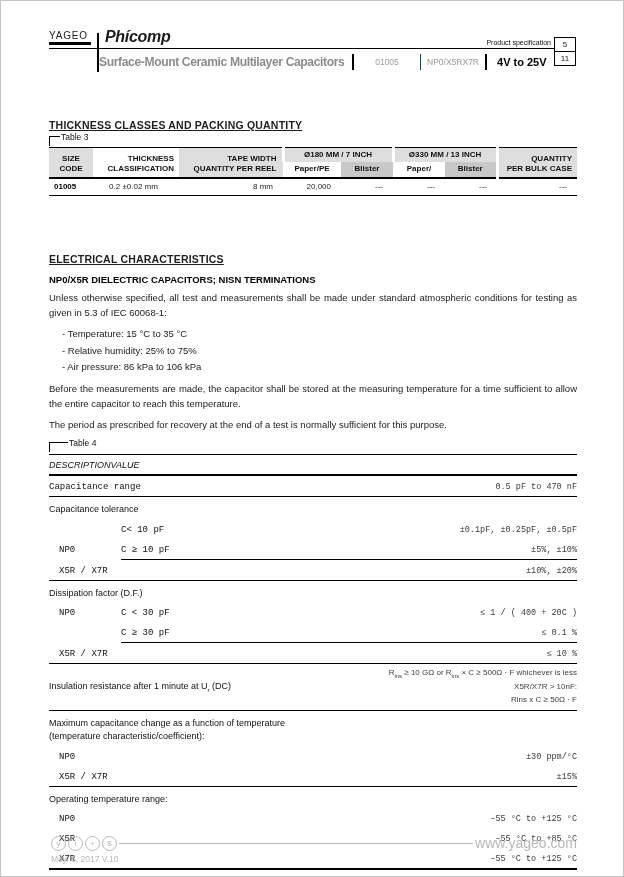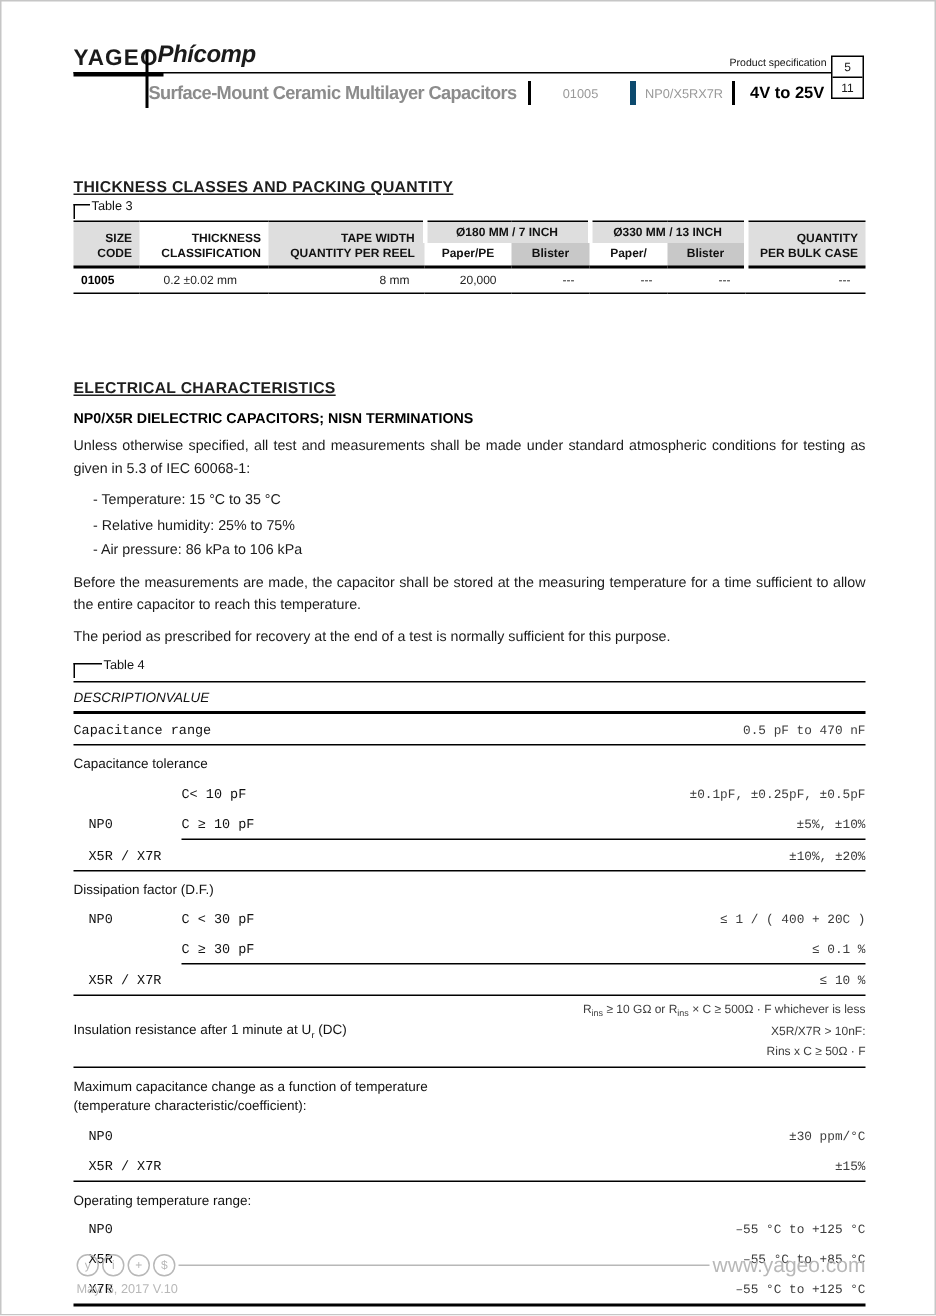--- a/index.html
+++ b/index.html
@@ -1,48 +1,48 @@
 <!DOCTYPE html>
 <html><head>
 <meta charset="utf-8">
 <style>
   html,body { margin:0; padding:0; background:#fff; }
   body { font-family:"Liberation Sans", sans-serif; color:#1b1b1b; }
   .page { position:relative; width:622px; height:875px; border:1px solid #c6c6c6; background:#fff; overflow:hidden; }
 
   
   .hdr { position:absolute; top:28px; left:0; right:0; height:44px; }
-  .brand-yageo { position:absolute; left:48px; top:1px; font-size:15px; font-weight:bold; letter-spacing:.8px; border-bottom:3px solid #000; padding:0 3px 1px 0; }
+  .brand-yageo { position:absolute; left:48px; top:1px; font-size:10px; font-weight:normal; letter-spacing:.8px; border-bottom:3px solid #000; padding:0 3px 1px 0; }
   .brand-phicomp { position:absolute; left:104px; top:-1px; font-size:16px; font-weight:bold; font-style:italic; letter-spacing:-.3px; }
   .hdr-rule { position:absolute; left:48px; width:505px; top:19px; border-top:1.5px solid #000; }
   .spec-label { position:absolute; left:460px; width:90px; top:10px; font-size:7px; text-align:right; color:#111; }
   .page-box { position:absolute; left:553px; top:8px; width:20px; height:27px; border:1px solid #000; font-size:8px; text-align:center; background:#fff; }
   .page-box .num { height:13px; line-height:13px; border-bottom:1px solid #000; }
   .page-box .den { height:13px; line-height:13px; }
   .v-bar { position:absolute; left:96px; top:4px; width:2px; height:39px; background:#000; }
   .title-row { position:absolute; left:98px; top:23px; right:48px; height:20px; display:flex; align-items:center; }
   .product-title { flex:0 0 247px; color:#8c8c8c; font-weight:bold; font-size:12.5px; letter-spacing:-.4px; white-space:nowrap; transform:scaleX(.97); transform-origin:left center; }
   .tr-cell { height:16px; display:flex; align-items:center; justify-content:center; font-size:8.5px; color:#999; }
   .cell-size { flex:0 0 66px; border-left:2px solid #000; }
-  .cell-series { flex:0 0 64px; border-left:4px solid #0c4a6e; }
+  .cell-series { flex:0 0 64px; border-left:1px solid #0c4a6e; }
   .cell-voltage { flex:1; border-left:2px solid #000; justify-content:flex-start; padding-left:10px; font-weight:bold; font-size:11px; color:#000; }
 
   
   .content { position:absolute; top:118px; left:48px; right:46px; }
   .sec-heading { font-size:10.5px; font-weight:bold; letter-spacing:.2px; text-decoration:underline; color:#1e1e1e; }
   .tbl-label { display:flex; align-items:flex-start; margin-top:5px; }
   .bracket { width:10px; height:9px; border-top:1px solid #000; border-left:1px solid #000; }
   .tbl-label span { font-size:8.5px; margin-top:-4px; margin-left:1px; color:#111; }
 
   
   table.t3 { border-collapse:collapse; width:100%; table-layout:fixed; margin-top:1px; font-size:8px; border-top:1px solid #000; }
   .t3 th { font-weight:bold; padding:2px 5px; line-height:1.3; white-space:pre-line; color:#111; }
   .t3 .gray { background:#dedede; }
   .t3 .gray2 { background:#c8c8c8; }
-  .t3 .al { text-align:right; } .t3 .ar { text-align:right; } .t3 .ac { text-align:center; }
+  .t3 .al { text-align:center; } .t3 .ar { text-align:right; } .t3 .ac { text-align:center; }
   .t3 .vb { vertical-align:bottom; }
   .t3 .wgap { border-left:3px solid #fff; }
   .t3 td { border-top:2.5px solid #000; padding:3px 10px 3px 5px; height:10px; color:#222; }
   .t3 tr.data { border-bottom:1.5px solid #000; }
   .t3 td.size { font-weight:bold; text-align:left; color:#000; }
 
   
   .subheading { margin-top:9px; font-size:9.5px; font-weight:bold; color:#000; }
   .para { margin-top:6px; font-size:9.5px; line-height:1.55; text-align:justify; color:#1b1b1b; }
   .cond-list { margin-top:6px; margin-left:13px; font-size:9.5px; line-height:1.75; }

